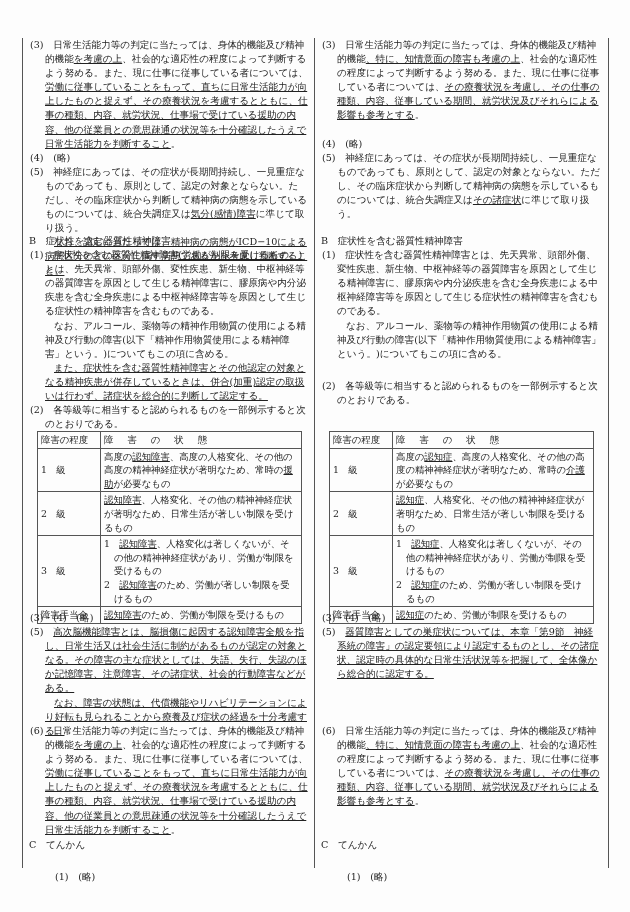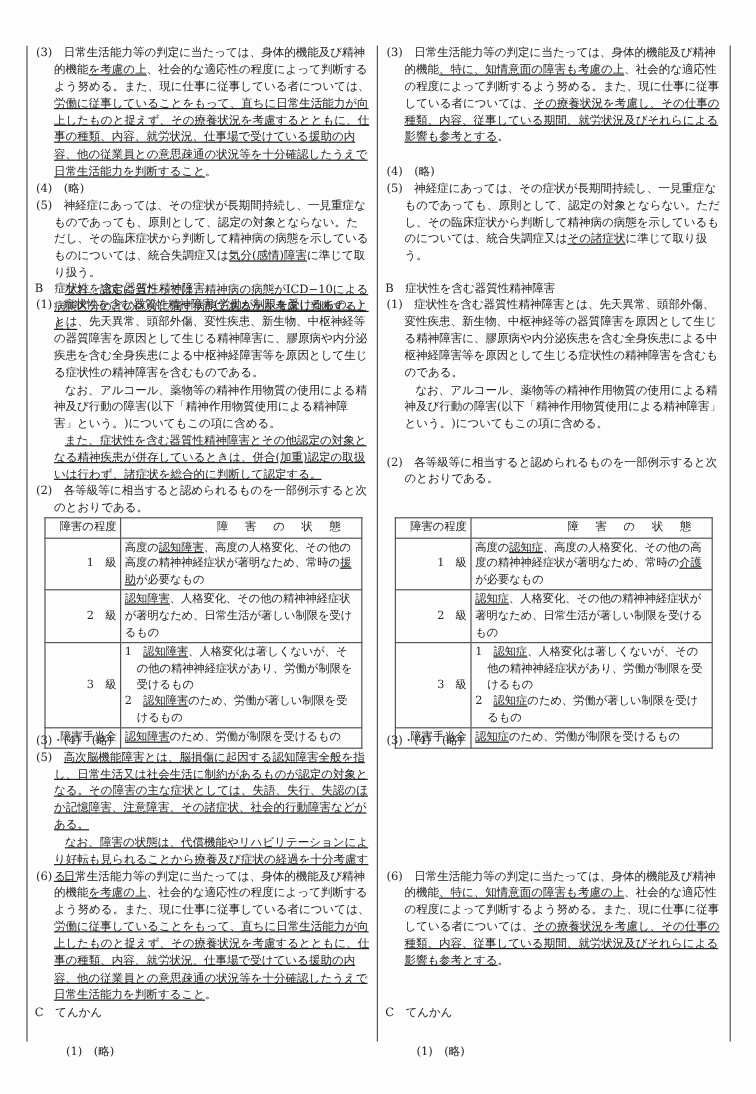--- a/index.html
+++ b/index.html
@@ -11,22 +11,22 @@
          font-size:9.6px; line-height:14.1px; }
   .col.left { border-right:1px solid #555; }
   .blk { position:absolute; left:4px; right:6px; }
   .item { padding-left:18px; text-indent:-15px; margin:0; }
   .para { padding-left:18px; text-indent:9px; margin:0; }
   .head { padding-left:2px; margin:0; }
   .sub { padding-left:10px; margin:18px; }
   u { text-decoration:underline; text-underline-offset:1px; }
   table { border-collapse:collapse; width:265px; margin-left:10px; font-size:9.4px; line-height:13.6px; }
   td, th { border:1px solid #555; padding:1px 3px; font-weight:normal; vertical-align:middle; }
-  th.c1, td.c1 { width:56px; text-align:right; }
-  th.c2 { letter-spacing:14px; text-align:right; }
+  th.c1, td.c1 { width:56px; text-align:left; }
+  th.c2 { letter-spacing:14px; text-align:left; }
   .li { padding-left:10px; text-indent:-10px; }
 </style>
 </head>
 <body>
 
 <div class="page">
 
   <div class="col left">
     <div class="blk" style="top:0px">
       <p class="item"><span>(3)</span>　<span>日常生活能力等の判定に当たっては、身体的機能及び精神的機能</span><u>を考慮の上</u><span>、社会的な適応性の程度によって判断するよう努める。また、現に仕事に従事している者については、</span><u>労働に従事していることをもって、直ちに日常生活能力が向上したものと捉えず、その療養状況を考慮するとともに、仕事の種類、内容、就労状況、仕事場で受けている援助の内容、他の従業員との意思疎通の状況等を十分確認したうえで日常生活能力を判断すること</u><span>。</span></p>
@@ -132,20 +132,21 @@
         <tr>
           <td class="c1">障害手当金</td>
           <td><u>認知症</u><span>のため、労働が制限を受けるもの</span></td>
         </tr>
       </tbody>
         </table>
     </div>
 
     <div class="blk" style="top:573px">
       <p class="item">(3)・(4)　(略)</p>
+      <p class="item"><span>(5)</span>　<u>器質障害としての巣症状については、本章「第9節　神経系統の障害」の認定要領により認定するものとし、その諸症状、認定時の具体的な日常生活状況等を把握して、全体像から総合的に認定する。</u></p>
     </div>
 
     <div class="blk" style="top:686px">
       <p class="item"><span>(6)</span>　<span>日常生活能力等の判定に当たっては、身体的機能及び精神的機能</span><u>、特に、知情意面の障害も考慮の上</u><span>、社会的な適応性の程度によって判断するよう努める。また、現に仕事に従事している者については、</span><u>その療養状況を考慮し、その仕事の種類、内容、従事している期間、就労状況及びそれらによる影響も参考とする</u><span>。</span></p>
     </div>
 
     <div class="blk" style="top:800px">
       <p class="head">C　てんかん</p>
       <p class="sub">(1)　(略)</p>
     </div>

